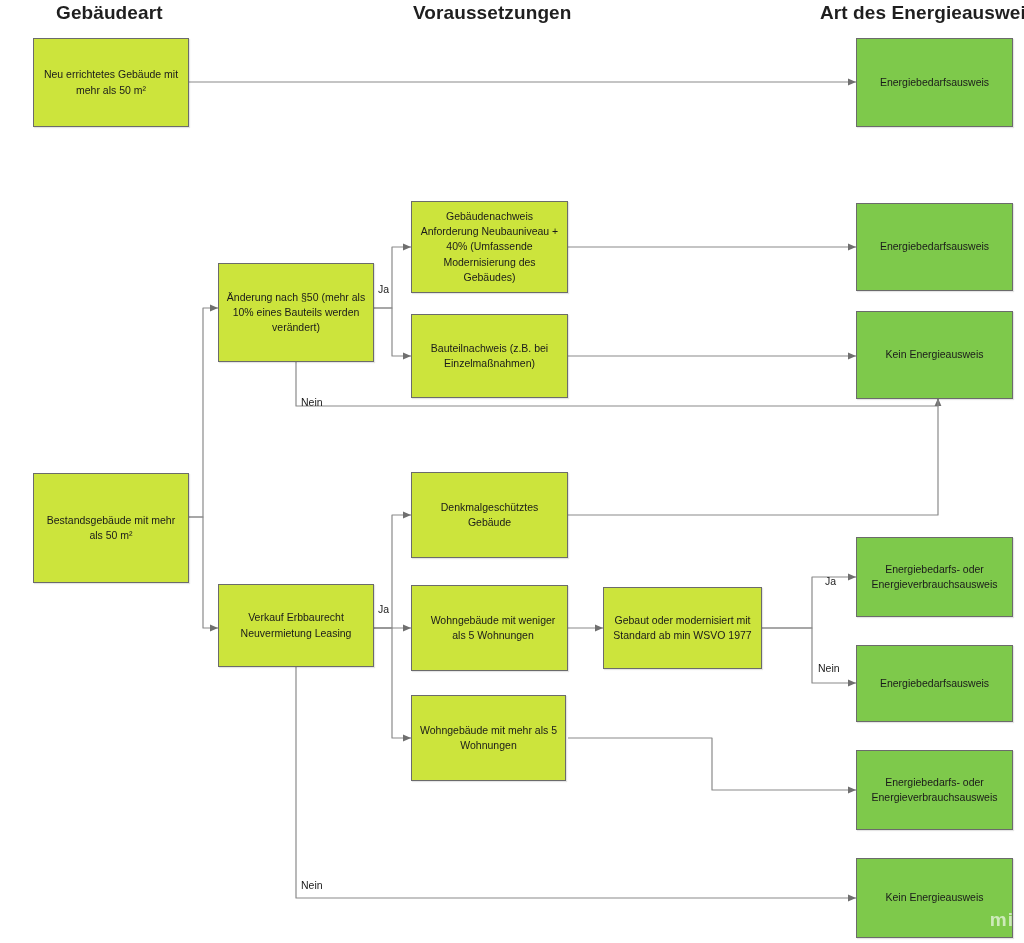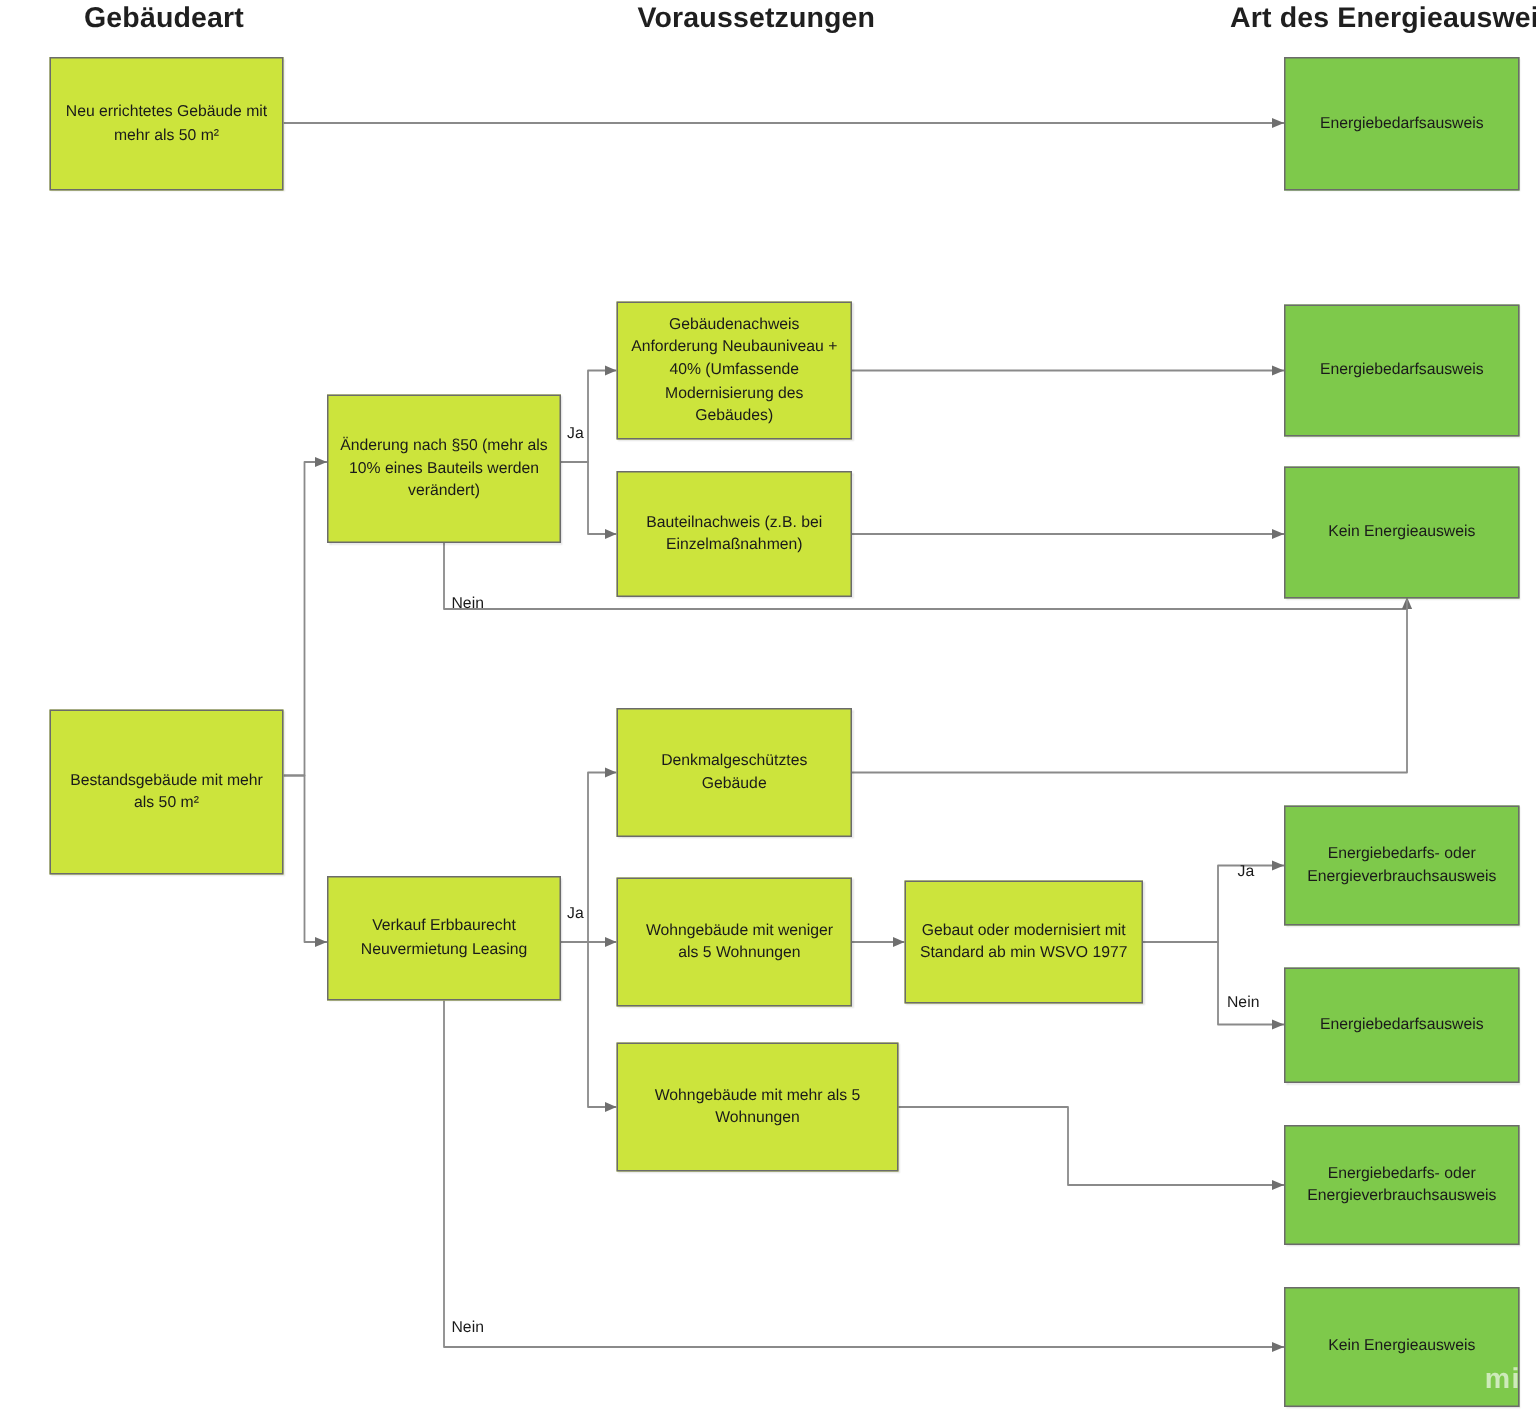--- a/index.html
+++ b/index.html
@@ -68,21 +68,21 @@
     letter-spacing: 1px;
     user-select: none;
   }
 </style>
 </head>
 <body>
 
 <div id="canvas">
 
   <div class="col-title" style="left:31px; top:2px;">Gebäudeart</div>
-  <div class="col-title" style="left:400px; top:2px;">Voraussetzungen</div>
+  <div class="col-title" style="left:388px; top:2px;">Voraussetzungen</div>
   <div class="col-title" style="left:795px; top:2px;">Art des Energieausweises</div>
 
   <svg class="wires" viewBox="0 0 1024 943">
     <defs>
       <marker id="arrow" markerWidth="9" markerHeight="8" refX="8" refY="4" orient="auto" markerUnits="userSpaceOnUse">
         <path d="M0,0.6 L8,4 L0,7.4 z" fill="#6f6f6f"></path>
       </marker>
     </defs>
     <g fill="none" stroke="#8a8a8a" stroke-width="1.2" stroke-linejoin="round">
 
@@ -149,21 +149,21 @@
   </div>
 
   <div class="node lime" style="left:386px; top:472px; width:157px; height:86px;align-items:center;">
     <span>Denkmalgeschütztes Gebäude</span>
   </div>
 
   <div class="node lime" style="left:386px; top:585px; width:157px; height:86px;padding-left:14px;">
     <span>Wohngebäude mit weniger als 5 Wohnungen</span>
   </div>
 
-  <div class="node lime" style="left:386px; top:695px; width:188px; height:86px;">
+  <div class="node lime" style="left:386px; top:695px; width:155px; height:86px;">
     <span>Wohngebäude mit mehr als 5 Wohnungen</span>
   </div>
 
   <div class="node lime" style="left:578px; top:587px; width:159px; height:82px;">
     <span>Gebaut oder modernisiert mit Standard ab min WSVO 1977</span>
   </div>
 
   <div class="node green" style="left:831px; top:38px; width:157px; height:89px;">
     <span>Energiebedarfsausweis</span>
   </div>

